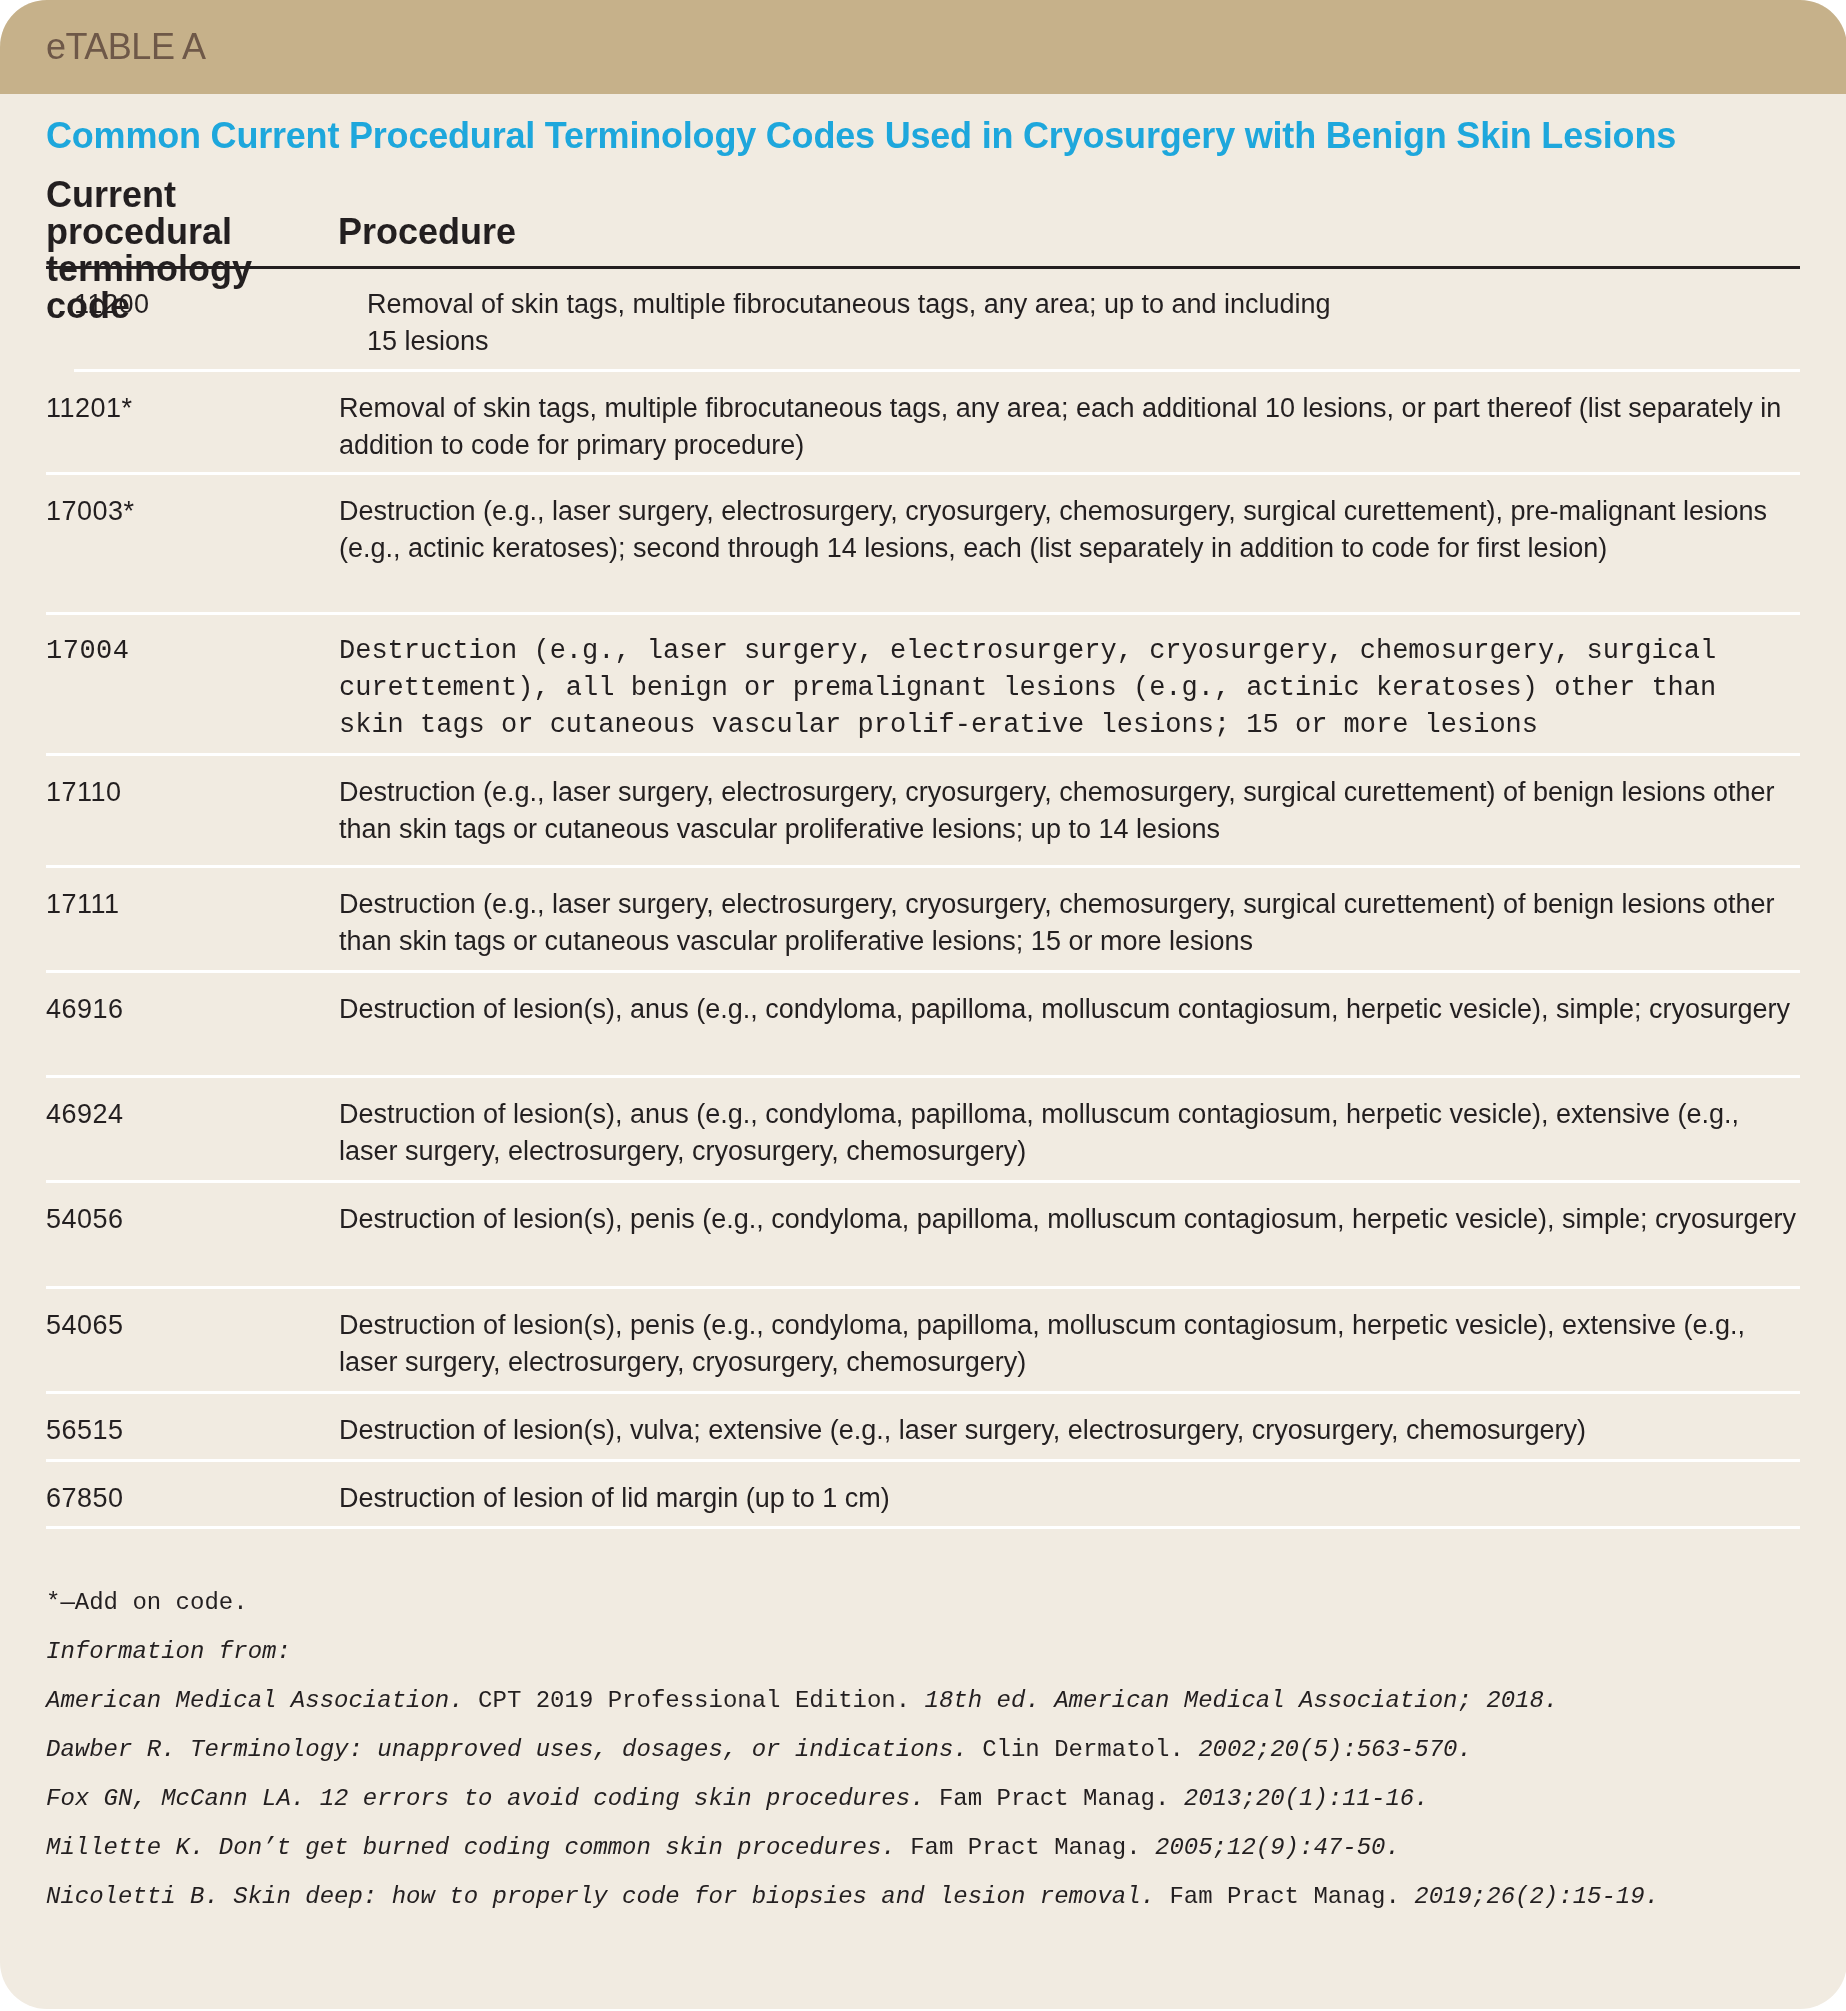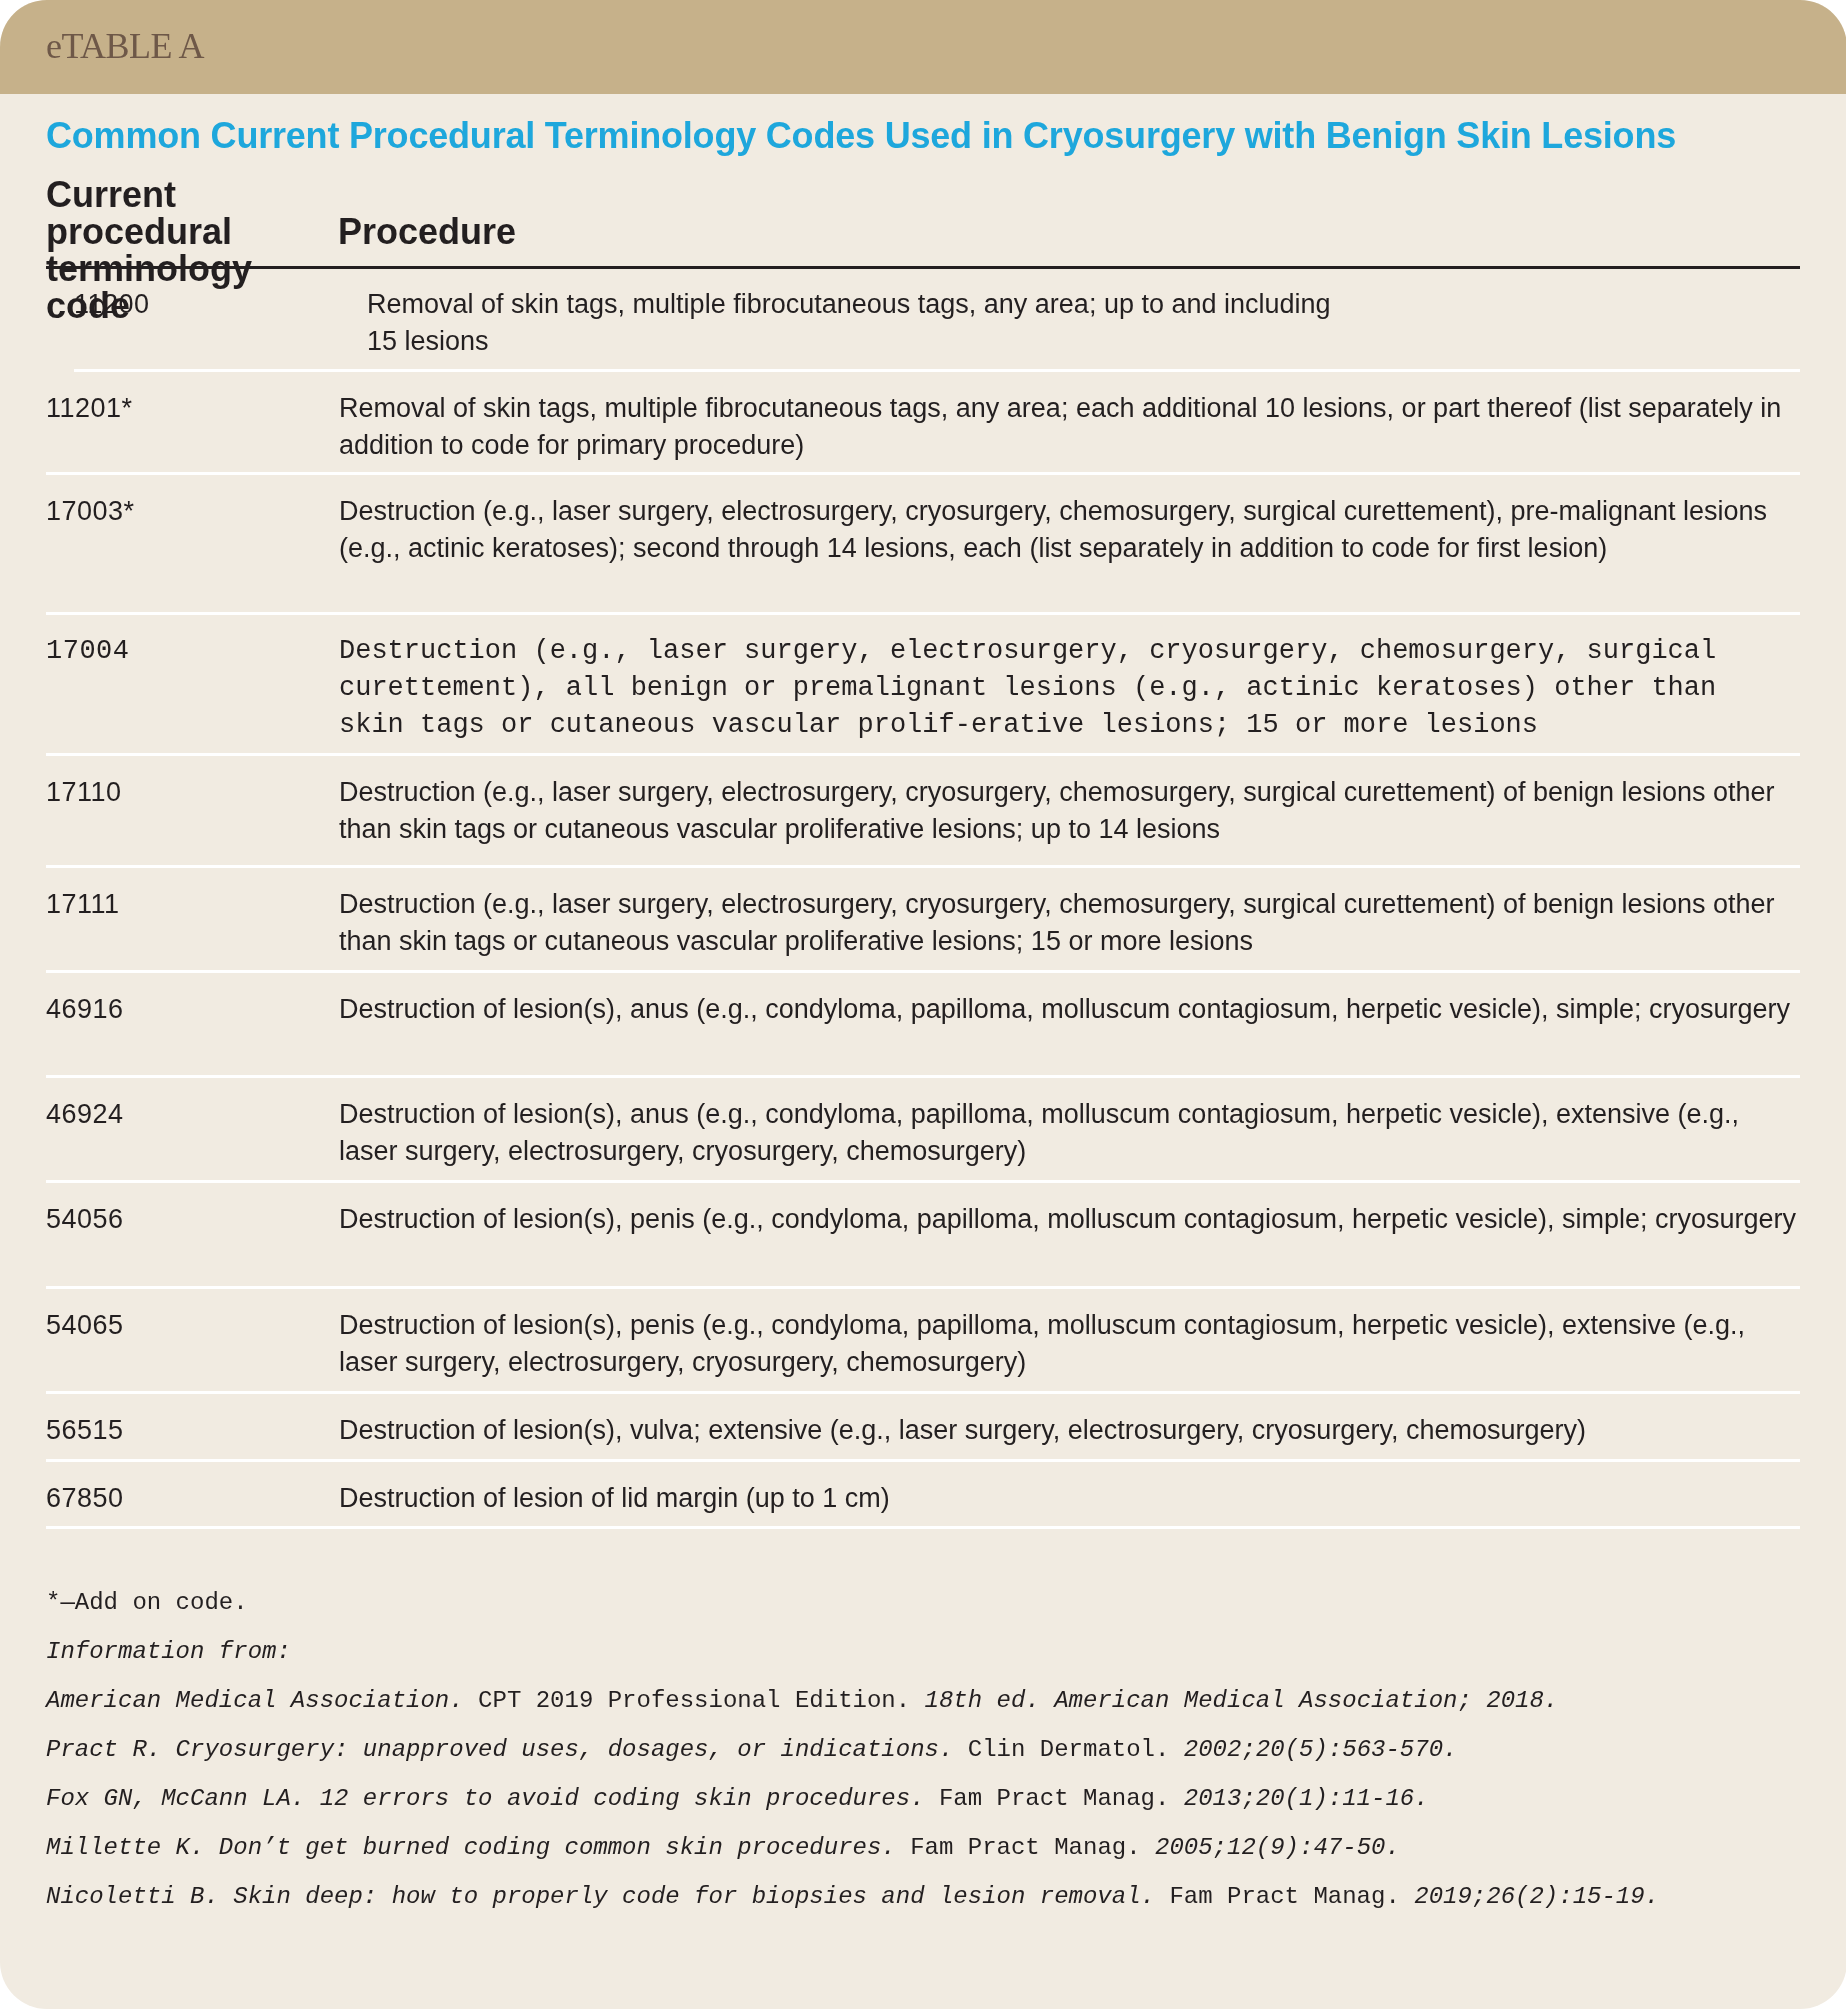--- a/index.html
+++ b/index.html
@@ -20,21 +20,21 @@
   }
   .band {
     position: absolute; left: 0; top: 0; right: 0;
     height: 94px;
     background: #c6b18a;
   }
   .band-title {
     position: absolute; left: 46px; top: 25px;
     font-size: 36px; line-height: 43px;
     color: #6e5848;
-    font-family: Liberation Serif, serif;
+    font-family: Liberation Sans, sans-serif;
     letter-spacing: -0.5px;
   }
   .title {
     position: absolute; left: 46px; top: 112px;
     font-size: 36px; line-height: 47px; font-weight: bold;
     color: #1ea7dc;
     letter-spacing: -0.2px;
     white-space: nowrap;
   }
   .colhead {
@@ -140,20 +140,20 @@
         <div class="cell-code">67850</div>
         <div class="cell-proc" style="white-space: pre-line;">Destruction of lesion of lid margin (up to 1 cm)</div>
       </div>
     </div>
 
   <div class="notes">
     <div class="note">*—Add on code.</div>
     <div class="note it">Information from:</div>
     <div id="refs">
         <div class="note"><span class="it">American Medical Association.</span><span> CPT 2019 Professional Edition.</span><span class="it"> 18th ed. American Medical Association; 2018.</span></div>
-        <div class="note"><span class="it">Pract R. Cryosurgery: unapproved uses, dosages, or indications.</span><span> Clin Dermatol.</span><span class="it"> 2002;20(5):563-570.</span></div>
+        <div class="note"><span class="it">Dawber R. Terminology: unapproved uses, dosages, or indications.</span><span> Clin Dermatol.</span><span class="it"> 2002;20(5):563-570.</span></div>
         <div class="note"><span class="it">Fox GN, McCann LA. 12 errors to avoid coding skin procedures.</span><span> Fam Pract Manag.</span><span class="it"> 2013;20(1):11-16.</span></div>
         <div class="note"><span class="it">Millette K. Don’t get burned coding common skin procedures.</span><span> Fam Pract Manag.</span><span class="it"> 2005;12(9):47-50.</span></div>
         <div class="note"><span class="it">Nicoletti B. Skin deep: how to properly code for biopsies and lesion removal.</span><span> Fam Pract Manag.</span><span class="it"> 2019;26(2):15-19.</span></div>
       </div>
   </div>
 </div>
 
 
 </body></html>

